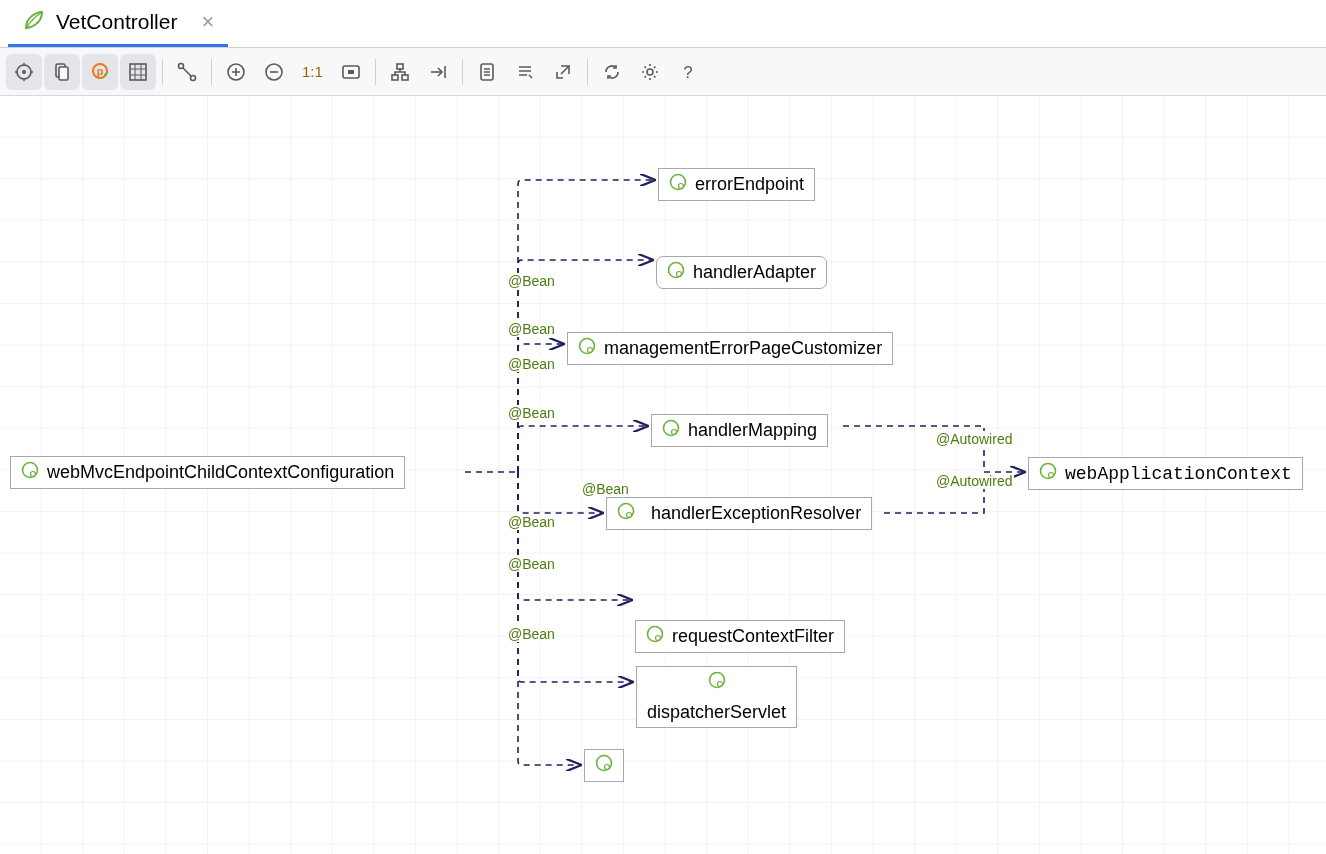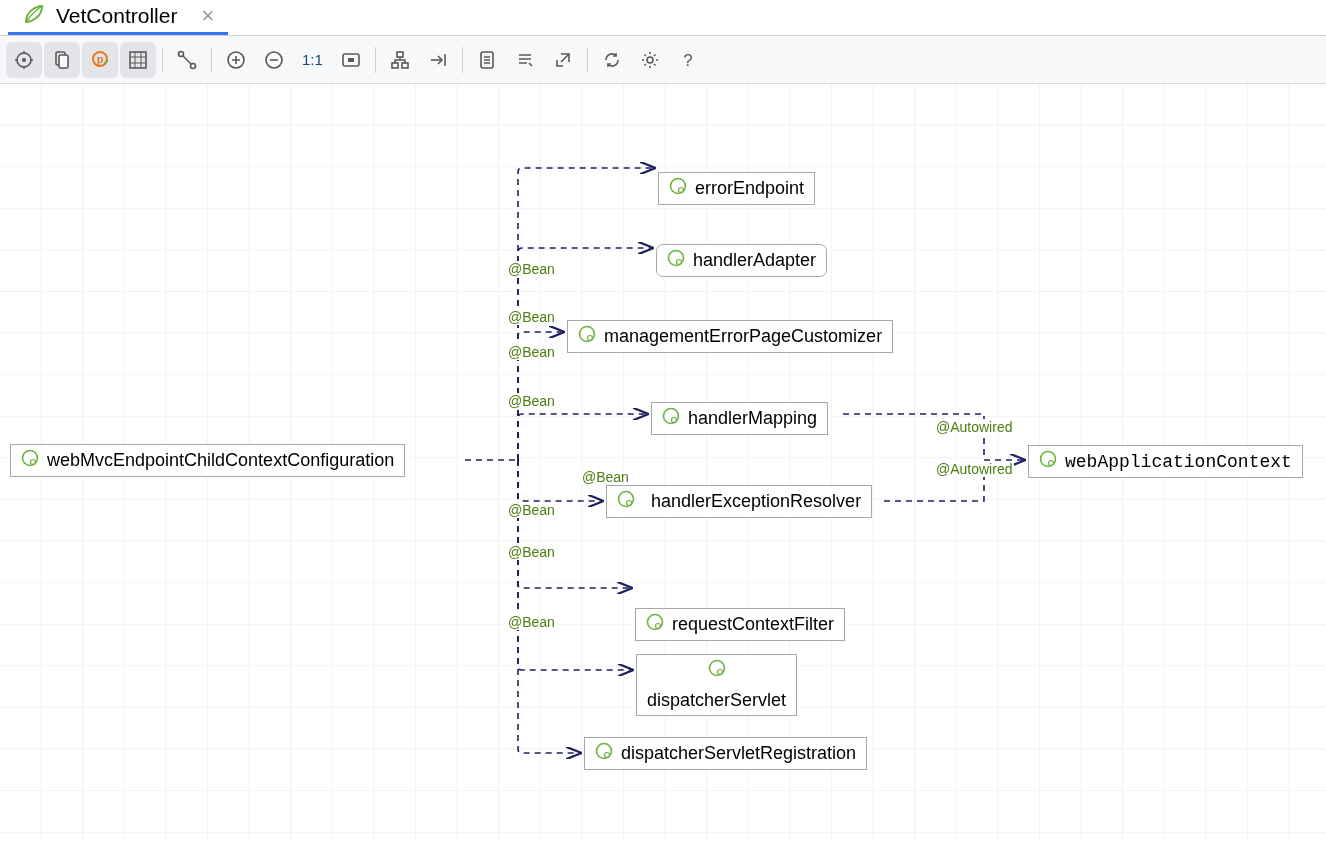--- a/index.html
+++ b/index.html
@@ -8,21 +8,21 @@
     font-family: -apple-system, BlinkMacSystemFont, "Segoe UI", sans-serif;
     font-size: 13px;
     background: #fff;
     color: #1e1e1e;
     overflow: hidden;
   }
   .tab-bar {
     display: flex;
     align-items: flex-start;
     border-bottom: 1px solid #d1d1d1;
-    height: 36px;
+    height: 48px;
     padding: 0 8px;
   }
   .tab {
     display: flex;
     align-items: center;
     gap: 10px;
     padding: 0 14px;
     height: 100%;
     border-bottom: 3px solid #3574f0;
     font-size: 21px;
@@ -60,21 +60,21 @@
   }
   .toolbar .sep {
     width: 1px;
     height: 26px;
     background: #d1d1d1;
     margin: 0 4px;
   }
   .toolbar .txt {
     padding: 0 8px;
     font-size: 15px;
-    color: #0c4a6e;
+    color: #a16207;
   }
   .canvas {
     position: relative;
     width: 100%;
     height: calc(100% - 96px);
     background-color: #fff;
     background-image:
       linear-gradient(#f2f2f2 1px, transparent 1px),
       linear-gradient(90deg, #f2f2f2 1px, transparent 1px);
     background-size: 41.6px 41.6px;
@@ -280,21 +280,21 @@
   <div class="edge-label" style="left:894px; top:335px;">@Autowired</div>
   <div class="edge-label" style="left:894px; top:377px;">@Autowired</div>
 
   <div class="node" style="left:10px; top:360px;">
     <span><svg width="18" height="18" viewBox="0 0 18 18">
           <circle cx="9" cy="9" r="7.5" fill="none" stroke="#6db33f" stroke-width="1.6"></circle>
           <circle cx="12" cy="13" r="2.5" fill="none" stroke="#6db33f" stroke-width="1.2"></circle>
         </svg></span>
     <span>webMvcEndpointChildContextConfiguration</span>
   </div>
-  <div class="node" style="left:658px; top:88px;">
+  <div class="node" style="left:658px; top:72px;">
     <span><svg width="18" height="18" viewBox="0 0 18 18">
           <circle cx="9" cy="9" r="7.5" fill="none" stroke="#6db33f" stroke-width="1.6"></circle>
           <circle cx="12" cy="13" r="2.5" fill="none" stroke="#6db33f" stroke-width="1.2"></circle>
         </svg></span>
     <span>errorEndpoint</span>
   </div>
   <div class="node" style="left:656px; top:160px;border-radius:7px;">
     <span><svg width="18" height="18" viewBox="0 0 18 18">
           <circle cx="9" cy="9" r="7.5" fill="none" stroke="#6db33f" stroke-width="1.6"></circle>
           <circle cx="12" cy="13" r="2.5" fill="none" stroke="#6db33f" stroke-width="1.2"></circle>
@@ -334,21 +334,20 @@
           <circle cx="9" cy="9" r="7.5" fill="none" stroke="#6db33f" stroke-width="1.6"></circle>
           <circle cx="12" cy="13" r="2.5" fill="none" stroke="#6db33f" stroke-width="1.2"></circle>
         </svg></span>
     <span>dispatcherServlet</span>
   </div>
   <div class="node" style="left:584px; top:653px;">
     <span><svg width="18" height="18" viewBox="0 0 18 18">
           <circle cx="9" cy="9" r="7.5" fill="none" stroke="#6db33f" stroke-width="1.6"></circle>
           <circle cx="12" cy="13" r="2.5" fill="none" stroke="#6db33f" stroke-width="1.2"></circle>
         </svg></span>
-    <span>dispatcherServletRegistration</span>
   </div>
   <div class="node" style="left:1028px; top:361px;font-family:Liberation Mono, monospace;">
     <span><svg width="18" height="18" viewBox="0 0 18 18">
           <circle cx="9" cy="9" r="7.5" fill="none" stroke="#6db33f" stroke-width="1.6"></circle>
           <circle cx="12" cy="13" r="2.5" fill="none" stroke="#6db33f" stroke-width="1.2"></circle>
         </svg></span>
     <span>webApplicationContext</span>
   </div>
 
 </div>

